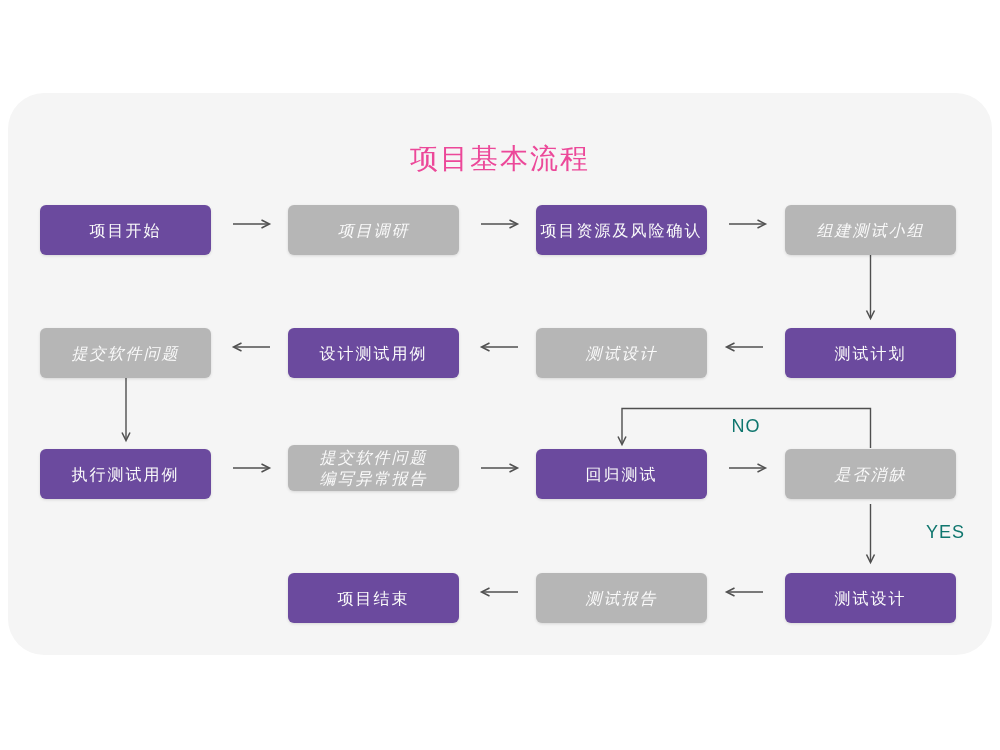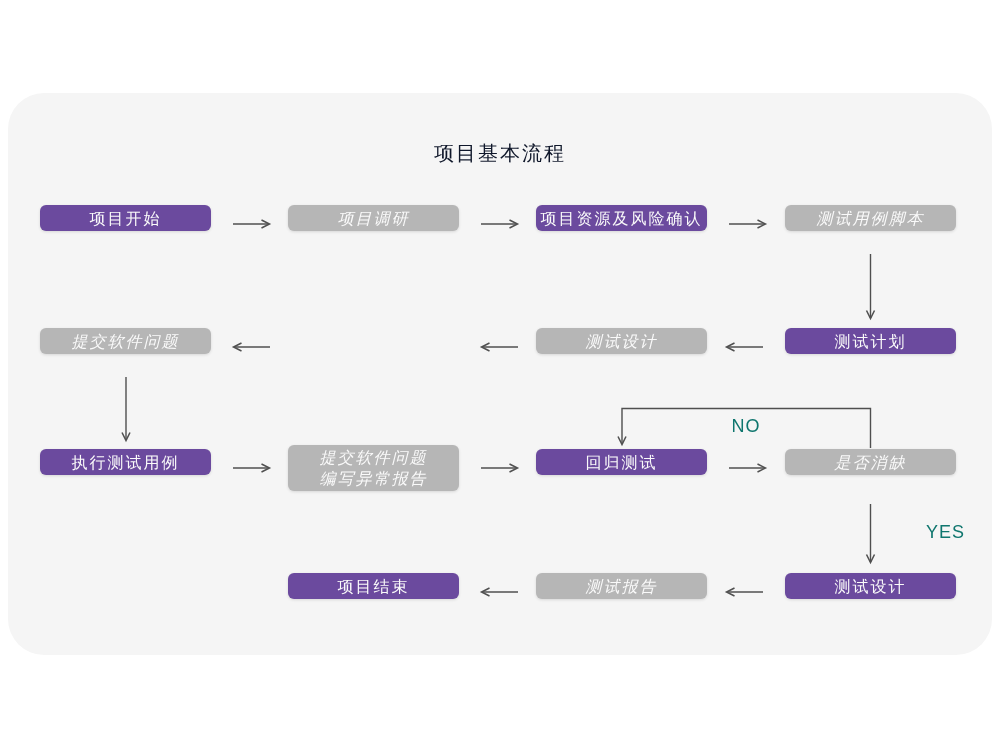--- a/index.html
+++ b/index.html
@@ -16,33 +16,33 @@
     left: 8px; top: 93px;
     width: 984px; height: 562px;
     background: #F5F5F5;
     border-radius: 36px;
   }
   .title {
     position: absolute;
     left: 0; top: 140px;
     width: 1000px;
     text-align: center;
-    font-size: 20px;
+    font-size: 28px;
     font-weight: 500;
-    color: #0f172a;
+    color: #ec4899;
     letter-spacing: 2px;
   }
   svg.arrows {
     position: absolute;
     left: 0; top: 0;
     width: 1000px; height: 750px;
   }
   .node {
     position: absolute;
-    width: 171px; height: 26px;
+    width: 171px; height: 50px;
     border-radius: 6px;
     display: flex;
     align-items: center;
     justify-content: center;
     text-align: center;
     color: #FAFAFA;
     font-size: 16px;
     letter-spacing: 2px;
     line-height: 21px;
     white-space: pre-line;
@@ -96,23 +96,24 @@
       <path d="M 870.5 448 L 870.5 408.5 L 622 408.5 L 622 444" marker-end="url(#ah)"></path>
       <line x1="870.5" y1="504" x2="870.5" y2="562" marker-end="url(#ah)"></line>
       <line x1="763" y1="592" x2="727" y2="592" marker-end="url(#ah)"></line>
       <line x1="518" y1="592" x2="482" y2="592" marker-end="url(#ah)"></line>
     </g>
   </svg>
 
   <div class="node purple" style="left:40px;  top:205px">项目开始</div>
   <div class="node gray" style="left:288px; top:205px">项目调研</div>
   <div class="node purple" style="left:536px; top:205px">项目资源及风险确认</div>
-  <div class="node gray" style="left:785px; top:205px">测试用例脚本</div>
+  <div class="node gray" style="left:785px; top:205px">组建测试小组</div>
 
   <div class="node gray" style="left:40px;  top:328px">提交软件问题</div>
+  <div class="node purple" style="left:288px; top:328px">设计测试用例</div>
   <div class="node gray" style="left:536px; top:328px">测试设计</div>
   <div class="node purple" style="left:785px; top:328px">测试计划</div>
 
   <div class="node purple" style="left:40px;  top:449px">执行测试用例</div>
   <div class="node gray tall" style="left:288px; top:445px">提交软件问题
 编写异常报告</div>
   <div class="node purple" style="left:536px; top:449px">回归测试</div>
   <div class="node gray" style="left:785px; top:449px">是否消缺</div>
 
   <div class="node purple" style="left:785px; top:573px">测试设计</div>

